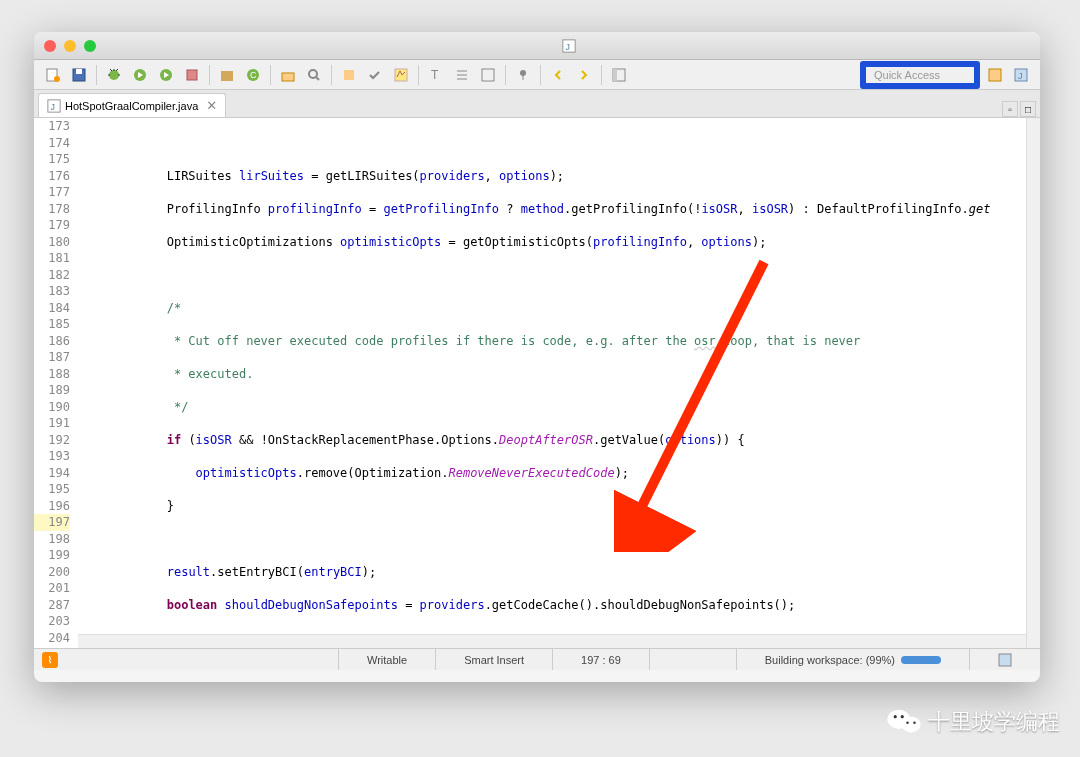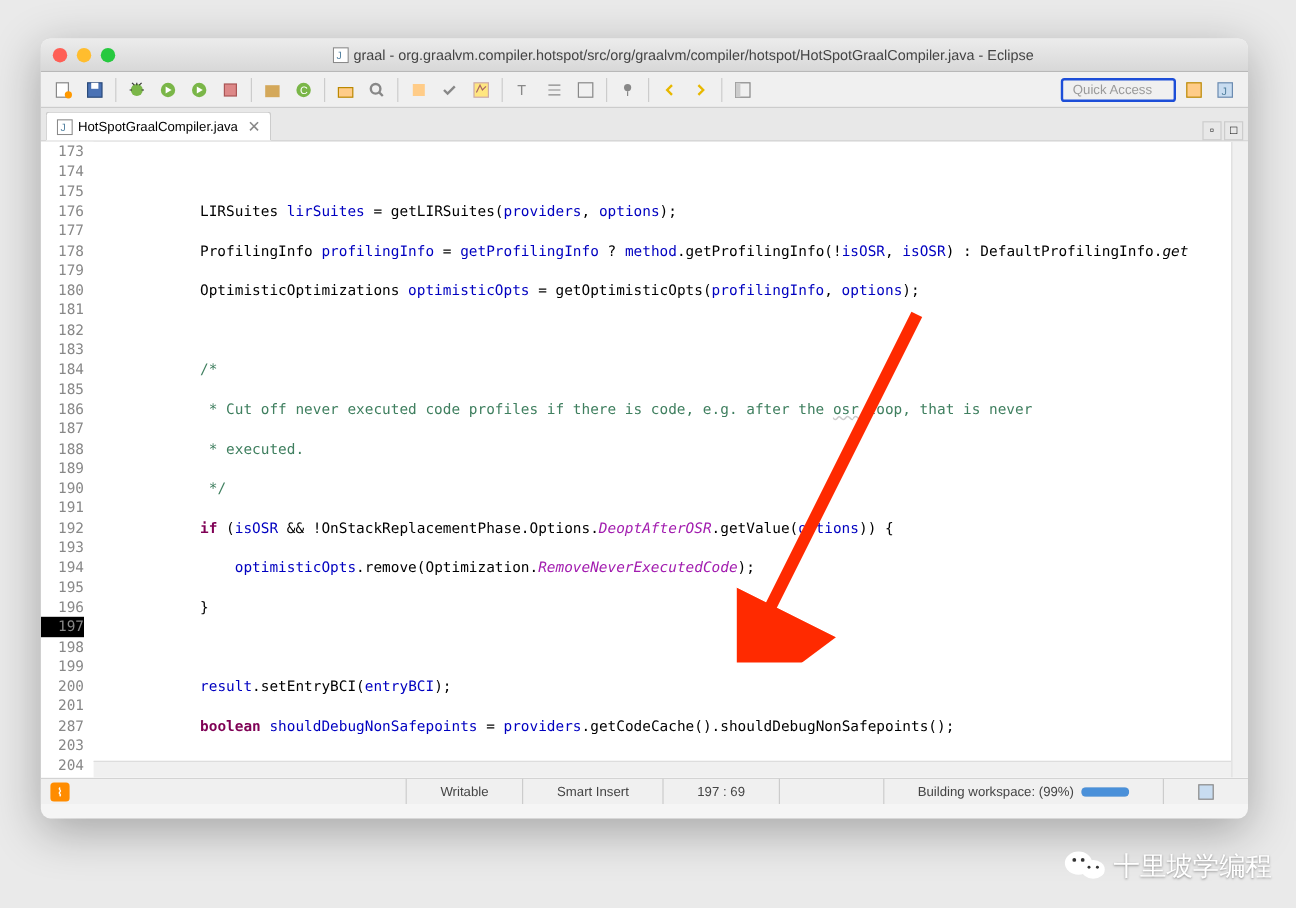--- a/index.html
+++ b/index.html
@@ -7,33 +7,33 @@
 .window{position:absolute;left:34px;top:32px;width:1006px;height:650px;background:#f5f5f5;border-radius:8px;box-shadow:0 10px 40px rgba(0,0,0,.3);overflow:hidden}
 .titlebar{height:28px;background:linear-gradient(#ececec,#d8d8d8);display:flex;align-items:center;padding:0 10px;border-bottom:1px solid #b8b8b8}
 .traffic{display:flex;gap:8px;margin-right:12px}
 .dot{width:12px;height:12px;border-radius:50%}
 .r{background:#ff5f56}.y{background:#ffbd2e}.g{background:#27c93f}
 .title{flex:1;text-align:center;font-size:12px;color:#444;display:flex;align-items:center;justify-content:center;gap:4px}
 .title-icon{width:14px;height:14px}
 .toolbar{height:30px;background:#f0f0f0;border-bottom:1px solid #ccc;display:flex;align-items:center;padding:0 8px;gap:4px;font-size:11px}
 .tbtn{width:22px;height:22px;display:flex;align-items:center;justify-content:center;border:1px solid transparent;border-radius:3px;cursor:pointer}
 .tsep{width:1px;height:20px;background:#ccc;margin:0 2px}
-.quick{margin-left:auto;border:2px solid #1d4ed8;border-radius:3px;padding:2px 8px;font-size:11px;color:#999;width:96px}
+.quick{margin-left:auto;border:6px solid #1d4ed8;border-radius:3px;padding:2px 8px;font-size:11px;color:#999;width:120px}
 .tabarea{height:28px;background:#e8e8e8;border-bottom:1px solid #ccc;display:flex;align-items:flex-end;padding-left:4px;position:relative}
 .tab{background:#fff;border:1px solid #ccc;border-bottom:none;padding:4px 8px;font-size:11px;display:flex;align-items:center;gap:4px;border-radius:3px 3px 0 0}
 .tab-icon{width:14px;height:14px}
 .tab-close{margin-left:4px;color:#888;cursor:pointer;font-size:13px}
 .winbtns{margin-left:auto;display:flex;gap:2px;padding-right:4px}
 .winbtns span{width:16px;height:16px;border:1px solid #ccc;display:flex;align-items:center;justify-content:center;font-size:10px;cursor:pointer}
 .editor{display:flex;height:530px;background:#fff;font-family:Monaco,Menlo,Consolas,monospace;font-size:12px;line-height:16.5px;overflow:hidden;position:relative}
 .gutter{width:44px;text-align:right;padding-right:8px;color:#888;background:#fff;user-select:none;flex-shrink:0}
 .code{flex:1;white-space:pre;overflow:hidden;padding-left:2px}
 .ln{height:16.5px}
 .hl{background:#e6f0ff}
-.gutter .hl{background:#000000}
+.gutter .hl{background:#fef9c3}
 .kw{color:#7f0055;font-weight:bold}
 .com{color:#3f7f5f}
 .fld{color:#0000c0}
 .sfld{color:#a21caf;font-style:italic}
 .ital{font-style:italic}
 .statusbar{height:22px;background:#f0f0f0;border-top:1px solid #ccc;display:flex;align-items:center;font-size:11px;color:#444}
 .sb-item{padding:0 28px;border-left:1px solid #ccc;height:100%;display:flex;align-items:center}
 .rss{width:16px;height:16px;background:#ff8c00;border-radius:3px;margin-left:8px;display:flex;align-items:center;justify-content:center;color:#fff;font-size:9px;font-weight:bold}
 .progress{width:40px;height:8px;background:#ddd;border-radius:4px;margin-left:6px;overflow:hidden}
 .progress-bar{height:100%;width:99%;background:#4a90d9}
@@ -51,21 +51,20 @@
     <div class="traffic">
       <div class="dot r"></div>
       <div class="dot y"></div>
       <div class="dot g"></div>
     </div>
     <div class="title">
       <svg class="title-icon" viewBox="0 0 16 16">
           <rect x="1" y="1" width="14" height="14" fill="#fff" stroke="#888"></rect>
           <text x="4" y="12" font-size="10" fill="#5382a1">J</text>
         </svg>
-      <span>graal - org.graalvm.compiler.hotspot/src/org/graalvm/compiler/hotspot/HotSpotGraalCompiler.java - Eclipse</span>
     </div>
   </div>
 
   <div class="toolbar">
     <span class="tbtn">
         <svg width="16" height="16">
           <rect x="2" y="2" width="10" height="12" fill="#fff" stroke="#888"></rect>
           <circle cx="12" cy="12" r="3" fill="#f90"></circle>
         </svg>
       </span>

